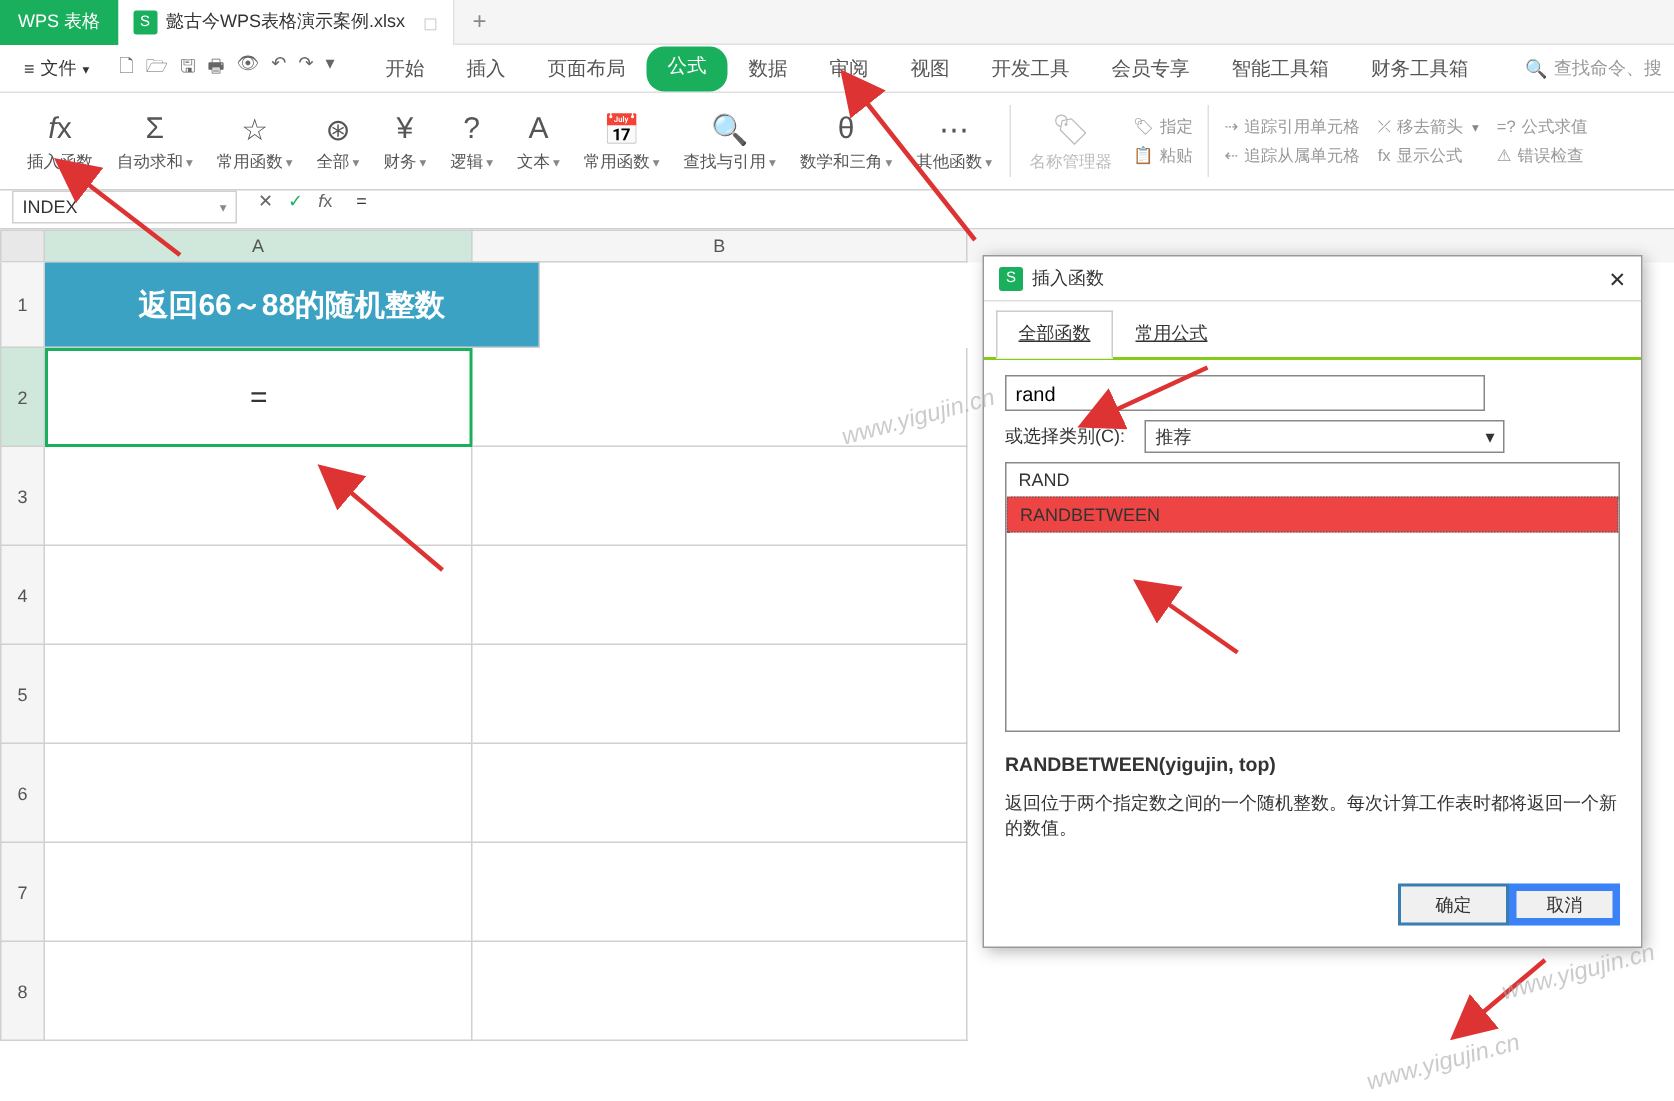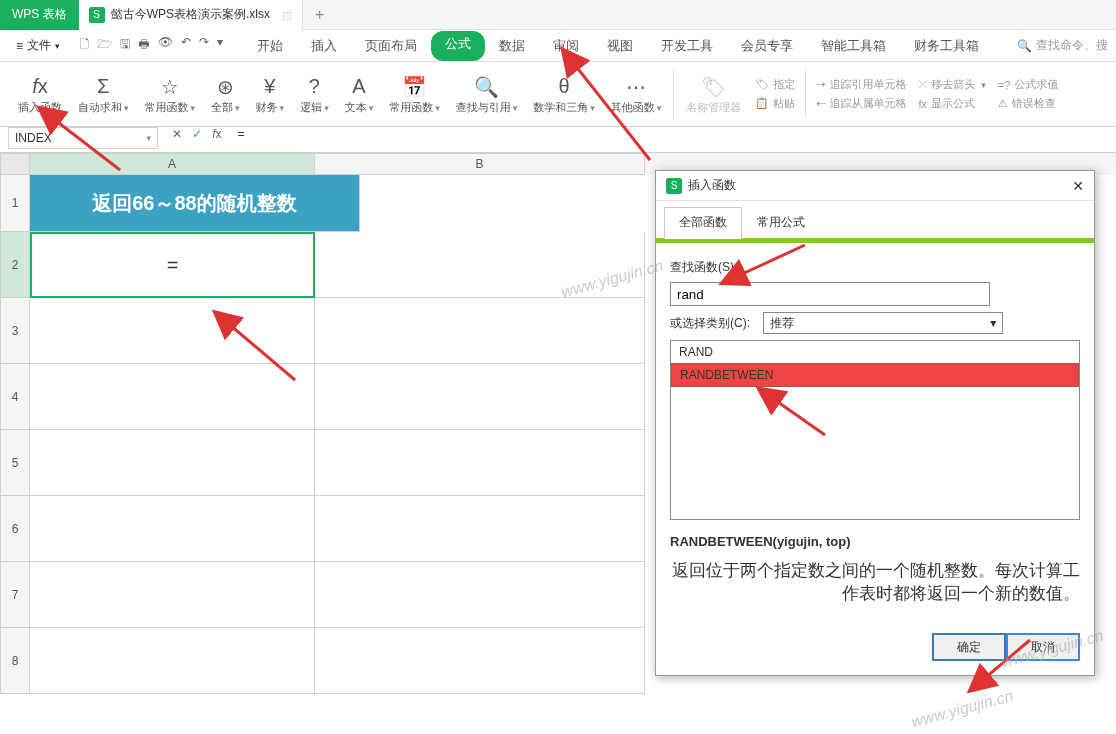--- a/index.html
+++ b/index.html
@@ -50,35 +50,35 @@
 .row-h1 { height: 57px; }
 .row-hx { height: 66px; }
 .header-cell { background: #3ca2c3; color: #fff; font-size: 20px; font-weight: bold; }
 .active-cell { border: 2px solid #1aaf5d !important; font-size: 20px; }
 .row-head.active { background: #d0e8dc; }
 
 .dialog { position: absolute; left: 655px; top: 170px; width: 440px; background: #fff; border: 1px solid #999; box-shadow: 2px 2px 10px rgba(0,0,0,0.3); }
 .dlg-title { height: 30px; display: flex; align-items: center; padding: 0 10px; border-bottom: 1px solid #e0e0e0; }
 .dlg-title .doc-icon { margin-right: 6px; }
 .dlg-close { margin-left: auto; cursor: pointer; font-size: 14px; }
-.dlg-tabs { display: flex; padding: 6px 8px 0; border-bottom: 5px solid #84cc16; }
+.dlg-tabs { display: flex; padding: 6px 8px 0; border-bottom: 2px solid #84cc16; text-decoration: underline; }
 .dlg-tab { padding: 6px 14px; border: 1px solid transparent; cursor: pointer; }
 .dlg-tab.active { border: 1px solid #ccc; border-bottom: 1px solid #fff; margin-bottom: -1px; background: #fff; }
 .dlg-body { padding: 10px 14px; }
 .dlg-row { margin: 6px 0; }
 .dlg-input { width: 320px; height: 24px; border: 1px solid #888; padding: 0 6px; }
 .dlg-select { width: 240px; height: 22px; border: 1px solid #888; margin-left: 10px; background: #fff; padding: 0 6px; display: inline-flex; align-items: center; justify-content: space-between; }
 .func-list { border: 1px solid #888; height: 180px; margin-top: 4px; overflow: auto; }
 .func-item { padding: 4px 8px; cursor: pointer; }
 .func-item.selected { background: #ef4444; border: 1px dotted #666; }
 .dlg-desc { margin: 14px 0 8px; }
 .dlg-desc b { font-size: 13px; }
-.dlg-desc p { margin-top: 10px; font-size: 17px; text-align: right; }
+.dlg-desc p { margin-top: 10px; font-size: 12px; }
 .dlg-buttons { display: flex; justify-content: flex-end; gap: 0; padding: 10px 14px 14px; }
-.dlg-btn { width: 74px; height: 28px; border: 2px solid #3b82f6; background: #f0f0f0; cursor: pointer; display: flex; align-items: center; justify-content: center; }
+.dlg-btn { width: 74px; height: 28px; border: 5px solid #3b82f6; background: #f0f0f0; cursor: pointer; display: flex; align-items: center; justify-content: center; }
 .dlg-btn.primary { border: 2px solid #3a7db0; }
 
 .arrow { position: absolute; pointer-events: none; }
 
 .watermark { position: absolute; color: #aaa; font-style: italic; transform: rotate(-15deg); opacity: 0.6; font-size: 16px; pointer-events: none; }
 </style>
 </head>
 <body>
 
 <div class="title-tabs">
@@ -284,21 +284,20 @@
   <div class="dlg-title">
     <span class="doc-icon">S</span>
     <span>插入函数</span>
     <span class="dlg-close">✕</span>
   </div>
   <div class="dlg-tabs">
     <div class="dlg-tab active">全部函数</div>
     <div class="dlg-tab">常用公式</div>
   </div>
   <div class="dlg-body">
-    <div class="dlg-row">查找函数(S):</div>
     <input class="dlg-input" value="rand" style="">
     <div class="dlg-row">
       <span>或选择类别(C):</span>
       <span class="dlg-select">
         <span>推荐</span>
         <span>▾</span>
       </span>
     </div>
     <div class="func-list">
       <div class="func-item">RAND</div>

